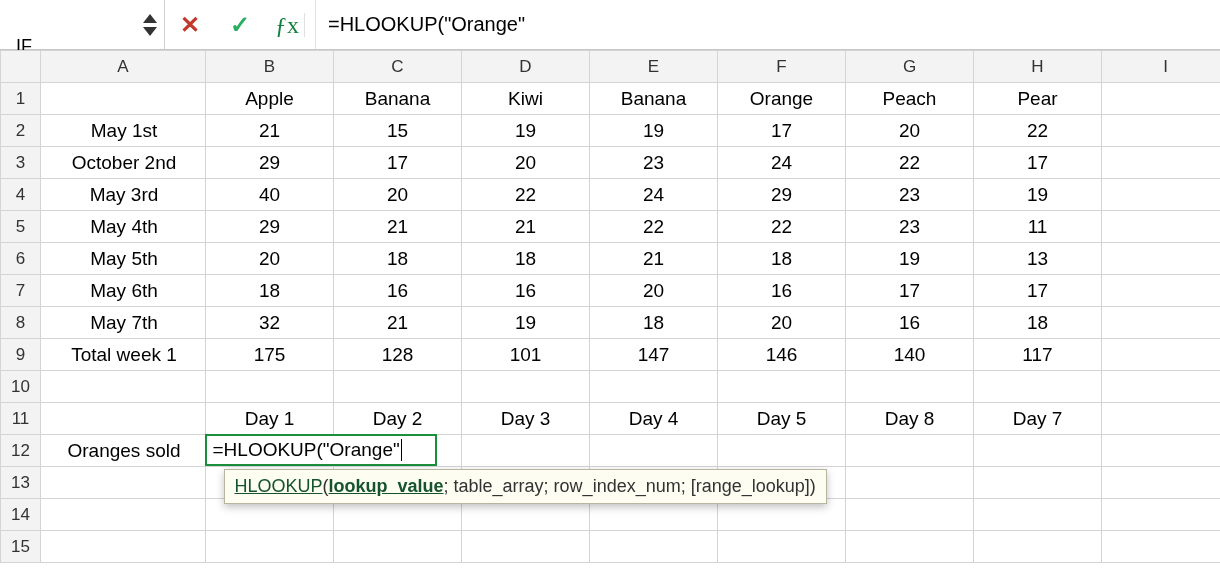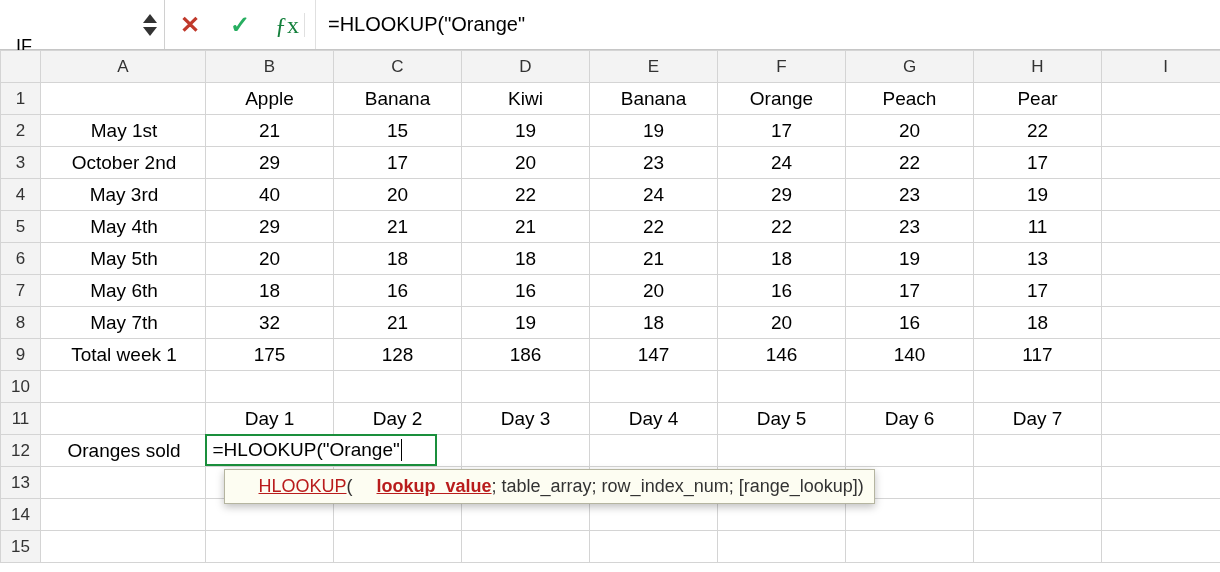--- a/index.html
+++ b/index.html
@@ -158,22 +158,21 @@
     background: #fdfdf2;
     border: 1px solid #b5b5a0;
     box-shadow: 0 3px 8px rgba(0,0,0,0.25);
     padding: 6px 10px;
     font-size: 18px;
     color: #333;
     z-index: 6;
     white-space: nowrap;
   }
   .tooltip a {
-    color: #b91c1c;
-    margin-left: 24px;
+    color: #14532d;
   }
   .tooltip .bold-arg {
     font-weight: bold;
     text-align: right;
   }
 </style>
 </head>
 <body>
 
 <div class="app">
@@ -319,21 +318,21 @@
             <td>20</td>
             <td>16</td>
             <td>18</td>
             <td></td>
           </tr>
           <tr>
             <td class="rowhead">9</td>
             <td class="bold left">Total week 1</td>
             <td class="bold">175</td>
             <td class="bold">128</td>
-            <td class="bold">186</td>
+            <td class="bold">101</td>
             <td class="bold">147</td>
             <td class="bold">146</td>
             <td class="bold">140</td>
             <td class="bold">117</td>
             <td></td>
           </tr>
           <tr>
             <td class="rowhead">10</td>
             <td></td>
             <td></td>
@@ -346,21 +345,21 @@
             <td></td>
           </tr>
           <tr>
             <td class="rowhead">11</td>
             <td></td>
             <td class="bold">Day 1</td>
             <td class="bold">Day 2</td>
             <td class="bold">Day 3</td>
             <td class="bold">Day 4</td>
             <td class="bold">Day 5</td>
-            <td class="bold">Day 6</td>
+            <td class="bold">Day 8</td>
             <td class="bold">Day 7</td>
             <td></td>
           </tr>
           <tr>
             <td class="rowhead">12</td>
             <td class="bold left">Oranges sold</td>
             <td></td>
             <td></td>
             <td></td>
             <td></td>

